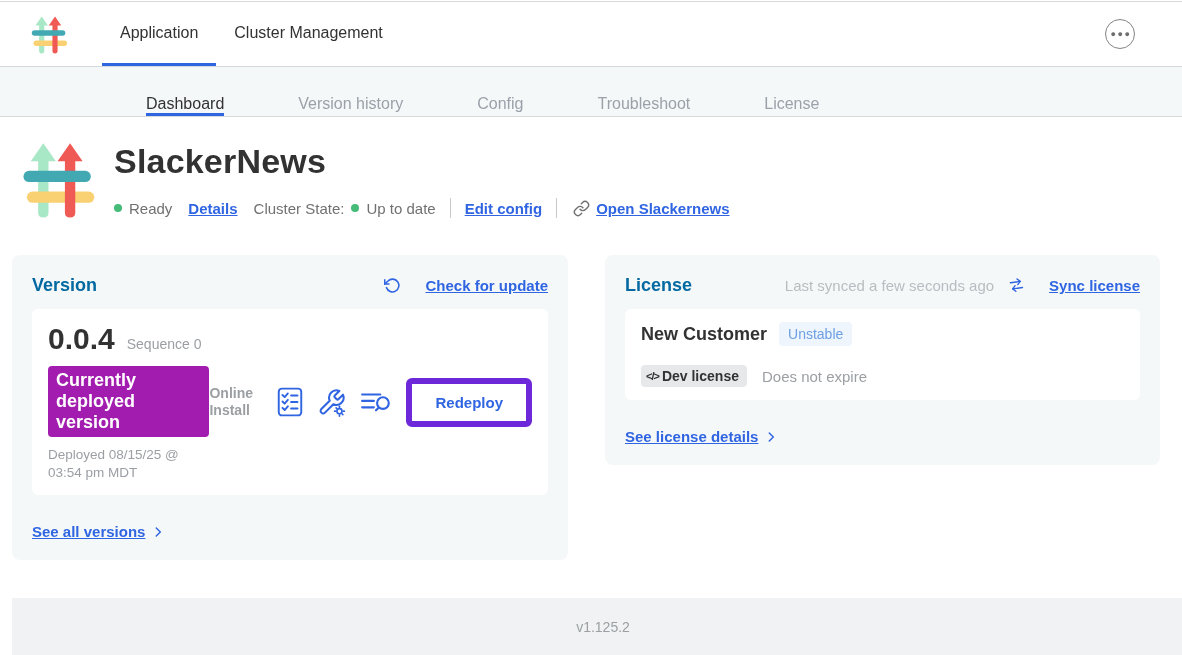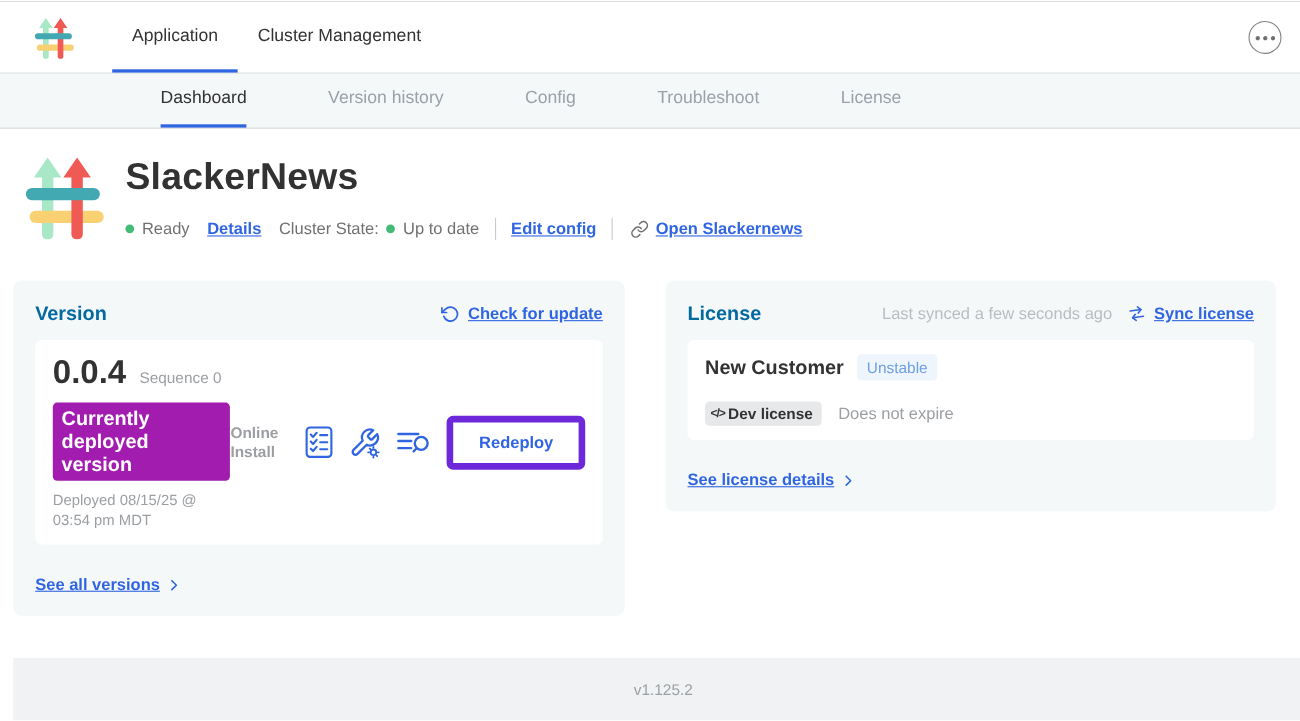--- a/index.html
+++ b/index.html
@@ -10,21 +10,21 @@
     color: #323232;
     position: relative;
     overflow: hidden;
   }
   .top-line { height: 2px; background: #fff; border-bottom: 1px solid #d9d9d9; }
 
   
   .topnav {
     height: 65px; background: #fff;
     display: flex; align-items: stretch;
-    padding-left: 30px; padding-right: 17px;
+    padding-left: 30px; padding-right: 47px;
     border-bottom: 1px solid #d5d9dc;
   }
   .topnav .logo-wrap { display: flex; align-items: center; margin-right: 34px; }
   .top-tab {
     display: flex; align-items: center;
     padding: 0 18px; font-size: 16px; color: #323232;
     border-bottom: 3px solid transparent; cursor: pointer;
   }
   .top-tab.active { border-bottom-color: #3065e2; }
   .topnav .spacer { flex: 1; }
@@ -37,21 +37,21 @@
   }
 
   
   .subnav {
     height: 50px; background: #f5f8f9;
     border-bottom: 1px solid #d5d9dc;
     display: flex; align-items: stretch;
     padding-left: 146px;
   }
   .sub-tab {
-    display: flex; align-items: center;
+    display: flex; align-items: flex-end;
     margin-right: 74px; font-size: 16px; color: #9aa1a9;
     border-bottom: 3px solid transparent; cursor: pointer; white-space: nowrap;
   }
   .sub-tab.active { color: #323232; border-bottom-color: #3065e2; }
 
   
   .app-header { display: flex; align-items: flex-start; padding: 15px 0 0 20px; }
   .app-header .big-logo { flex: 0 0 auto; }
   .app-header .head-text { margin-left: 18px; margin-top: 10px; }
   .app-title { font-size: 34px; font-weight: 700; letter-spacing: .2px; color: #323232; }
@@ -65,21 +65,21 @@
   .openlink svg { margin-right: 6px; }
 
   
   .cards { display: flex; align-items: flex-start; padding: 0 12px; margin-top: 28px; }
   .card { background: #f5f8f9; border-radius: 8px; padding: 20px; }
   .card.version { width: 556px; }
   .card.license { width: 555px; margin-left: 37px; }
   .card-head { display: flex; align-items: center; }
   .card-title { font-size: 18px; font-weight: 700; color: #0369a1; }
   .card-head .spacer { flex: 1; }
-  .head-action { display: flex; align-items: center; cursor: pointer; }
+  .head-action { display: flex; align-items: center; cursor: pointer; gap: 17px; }
   .head-action svg { margin-right: 7px; }
   .muted-synced { font-size: 15px; color: #b9bdc1; margin-right: 14px; }
 
   .inner-card { background: #fff; border-radius: 6px; margin-top: 13px; padding: 13px 16px; }
   .version-inner { display: flex; align-items: center; }
   .version-left { flex: 1; min-width: 0; }
   .ver-line { display: flex; align-items: baseline; }
   .ver-number { font-size: 30px; font-weight: 700; color: #323232; }
   .ver-seq { font-size: 14px; color: #9b9fa3; margin-left: 12px; }
   .deployed-badge {

